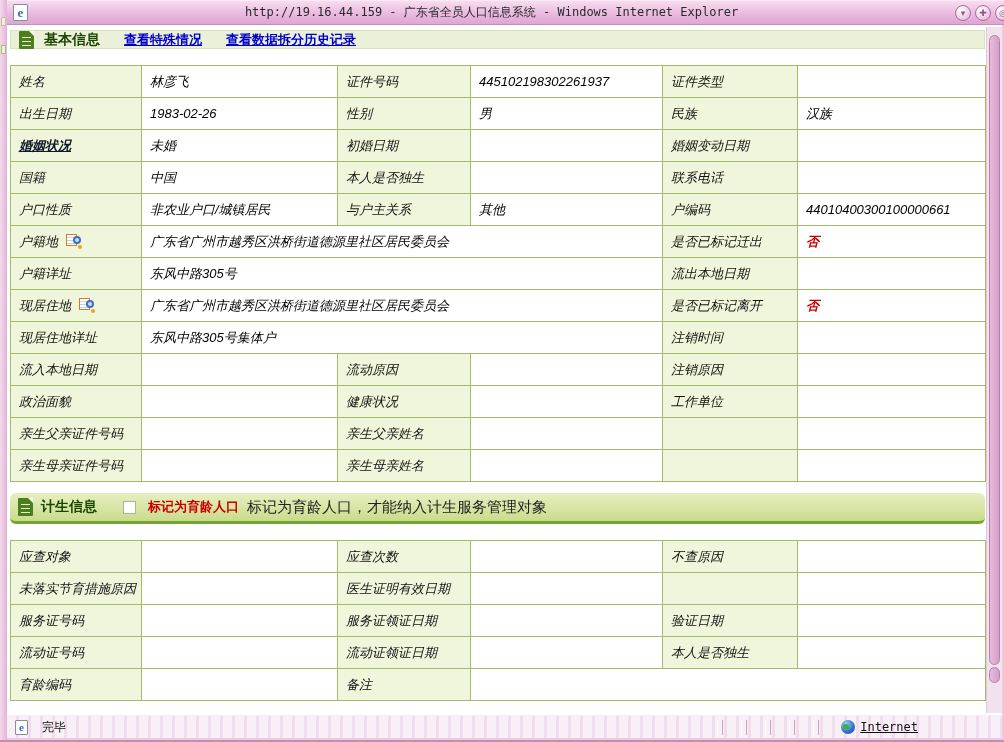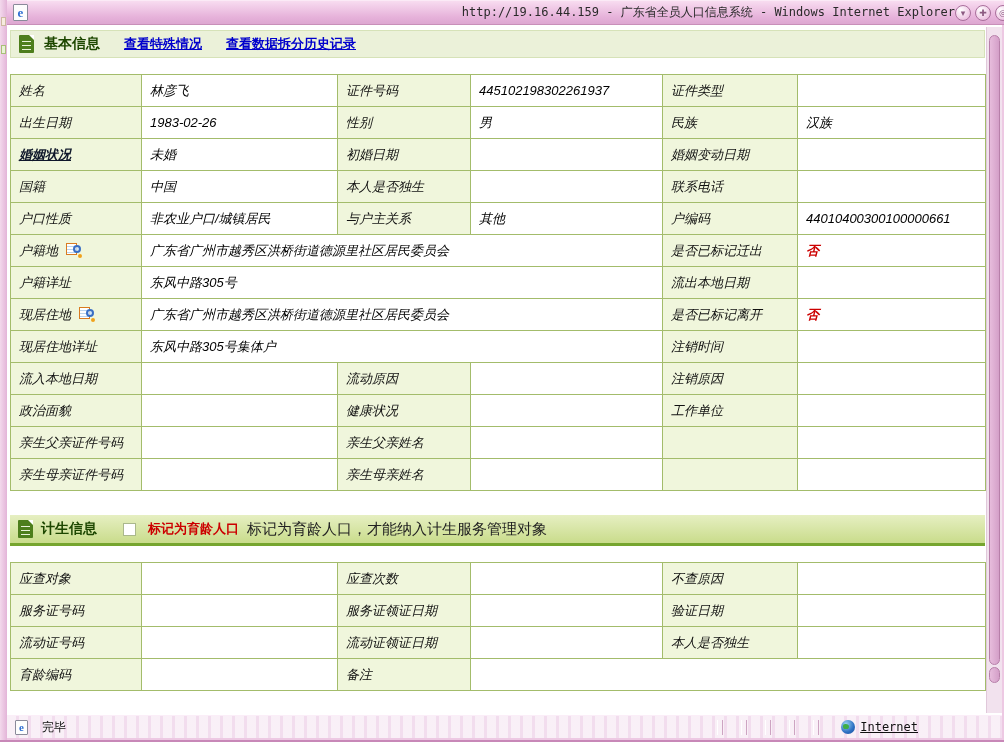--- a/index.html
+++ b/index.html
@@ -28,53 +28,53 @@
     display:flex; align-items:center; overflow:hidden;
   }
   .ie-page-icon{
     width:15px; height:17px; background:#fdfdfd; border:1px solid #8a8a9a;
     border-radius:1px; margin-left:6px; position:relative; flex:0 0 auto;
     display:flex; align-items:center; justify-content:center;
   }
   .ie-page-icon .e{ font-family:"Liberation Serif","DejaVu Serif",serif; font-weight:bold;
     color:#2f6fd2; font-size:13px; line-height:1; }
   .title-text{
-    flex:1; text-align:right; font-family:"DejaVu Sans Mono","Liberation Mono",monospace;
+    flex:1; text-align:center; font-family:"DejaVu Sans Mono","Liberation Mono",monospace;
     font-size:12px; color:#2a2a2a; white-space:nowrap; overflow:hidden;
   }
   .win-buttons{ display:flex; gap:4px; margin-right:-7px; flex:0 0 auto; }
   .win-btn{
     width:16px; height:16px; border-radius:50%;
     border:1px solid #a96f9c; background:radial-gradient(circle at 35% 30%,#ffffff,#eec6e3 70%,#e0aed2);
     color:#8d5a82; font-size:9px; line-height:14px; text-align:center; cursor:default;
   }
   
   .main{
     position:absolute; left:7px; right:2px; top:25px; bottom:25px;
     background:#fff; overflow:hidden;
   }
   .page{ position:absolute; left:3px; top:5px; width:975px; }
   
   .sec-hdr{
-    height:28px; background:#ebf1d9; border:1px solid #d6e2b8;
+    height:19px; background:#ebf1d9; border:1px solid #d6e2b8;
     display:flex; align-items:center; gap:10px; padding-left:8px;
   }
   .doc-icon{ width:15px; height:18px; background:#4d7e1c; border-radius:1px; position:relative; flex:0 0 auto;}
   .doc-icon:before{ content:''; position:absolute; top:0; right:0;
     border-top:5px solid #fff; border-left:5px solid transparent; }
   .doc-icon:after{ content:''; position:absolute; left:3px; right:3px; top:6px; height:9px;
     background:repeating-linear-gradient(to bottom,#e8f2d8 0 1px,transparent 1px 4px); }
   .sec-title{ font-weight:bold; color:#1d4700; font-size:14px; }
   .hdr-link{ color:#0000cc; font-weight:bold; text-decoration:underline; font-size:13px; margin-left:14px; cursor:pointer;}
   
   .sec-hdr2{
-    height:31px; margin-top:24px;
+    height:31px; margin-top:11px;
     background:linear-gradient(#e6efc2,#c9dc8b);
     border-bottom:3px solid #76a52f;
-    display:flex; align-items:center; gap:8px; padding-left:8px;
+    display:flex; align-items:center; gap:8px; padding-left:8px;border-radius:6px;
   }
   .checkbox{ width:13px; height:13px; background:#fff; border:1px solid #aab88c; margin-left:18px; flex:0 0 auto; cursor:pointer;}
   .red-label{ color:#cc0000; font-weight:bold; font-size:13px; margin-left:4px;}
   .hdr-note{ color:#222; font-size:15px; }
   
   table.info{ border-collapse:collapse; table-layout:fixed; width:975px; margin-top:16px;font-style:italic; }
   table.info td{
     border:1px solid #a3bc6b; height:32px; padding:2px 8px;
     font-size:13px; overflow:hidden; white-space:nowrap; vertical-align:middle;
   }
@@ -288,20 +288,28 @@
         <tbody id="fp-body">
             <tr>
               <td class="lbl"><span>应查对象</span></td>
               <td class="val"><span></span></td>
               <td class="lbl"><span>应查次数</span></td>
               <td class="val"><span></span></td>
               <td class="lbl"><span>不查原因</span></td>
               <td class="val"><span></span></td>
             </tr>
             <tr>
+              <td class="lbl"><span>未落实节育措施原因</span></td>
+              <td class="val"><span></span></td>
+              <td class="lbl"><span>医生证明有效日期</span></td>
+              <td class="val"><span></span></td>
+              <td class="lbl"><span></span></td>
+              <td class="val"><span></span></td>
+            </tr>
+            <tr>
               <td class="lbl"><span>服务证号码</span></td>
               <td class="val"><span></span></td>
               <td class="lbl"><span>服务证领证日期</span></td>
               <td class="val"><span></span></td>
               <td class="lbl"><span>验证日期</span></td>
               <td class="val"><span></span></td>
             </tr>
             <tr>
               <td class="lbl"><span>流动证号码</span></td>
               <td class="val"><span></span></td>

